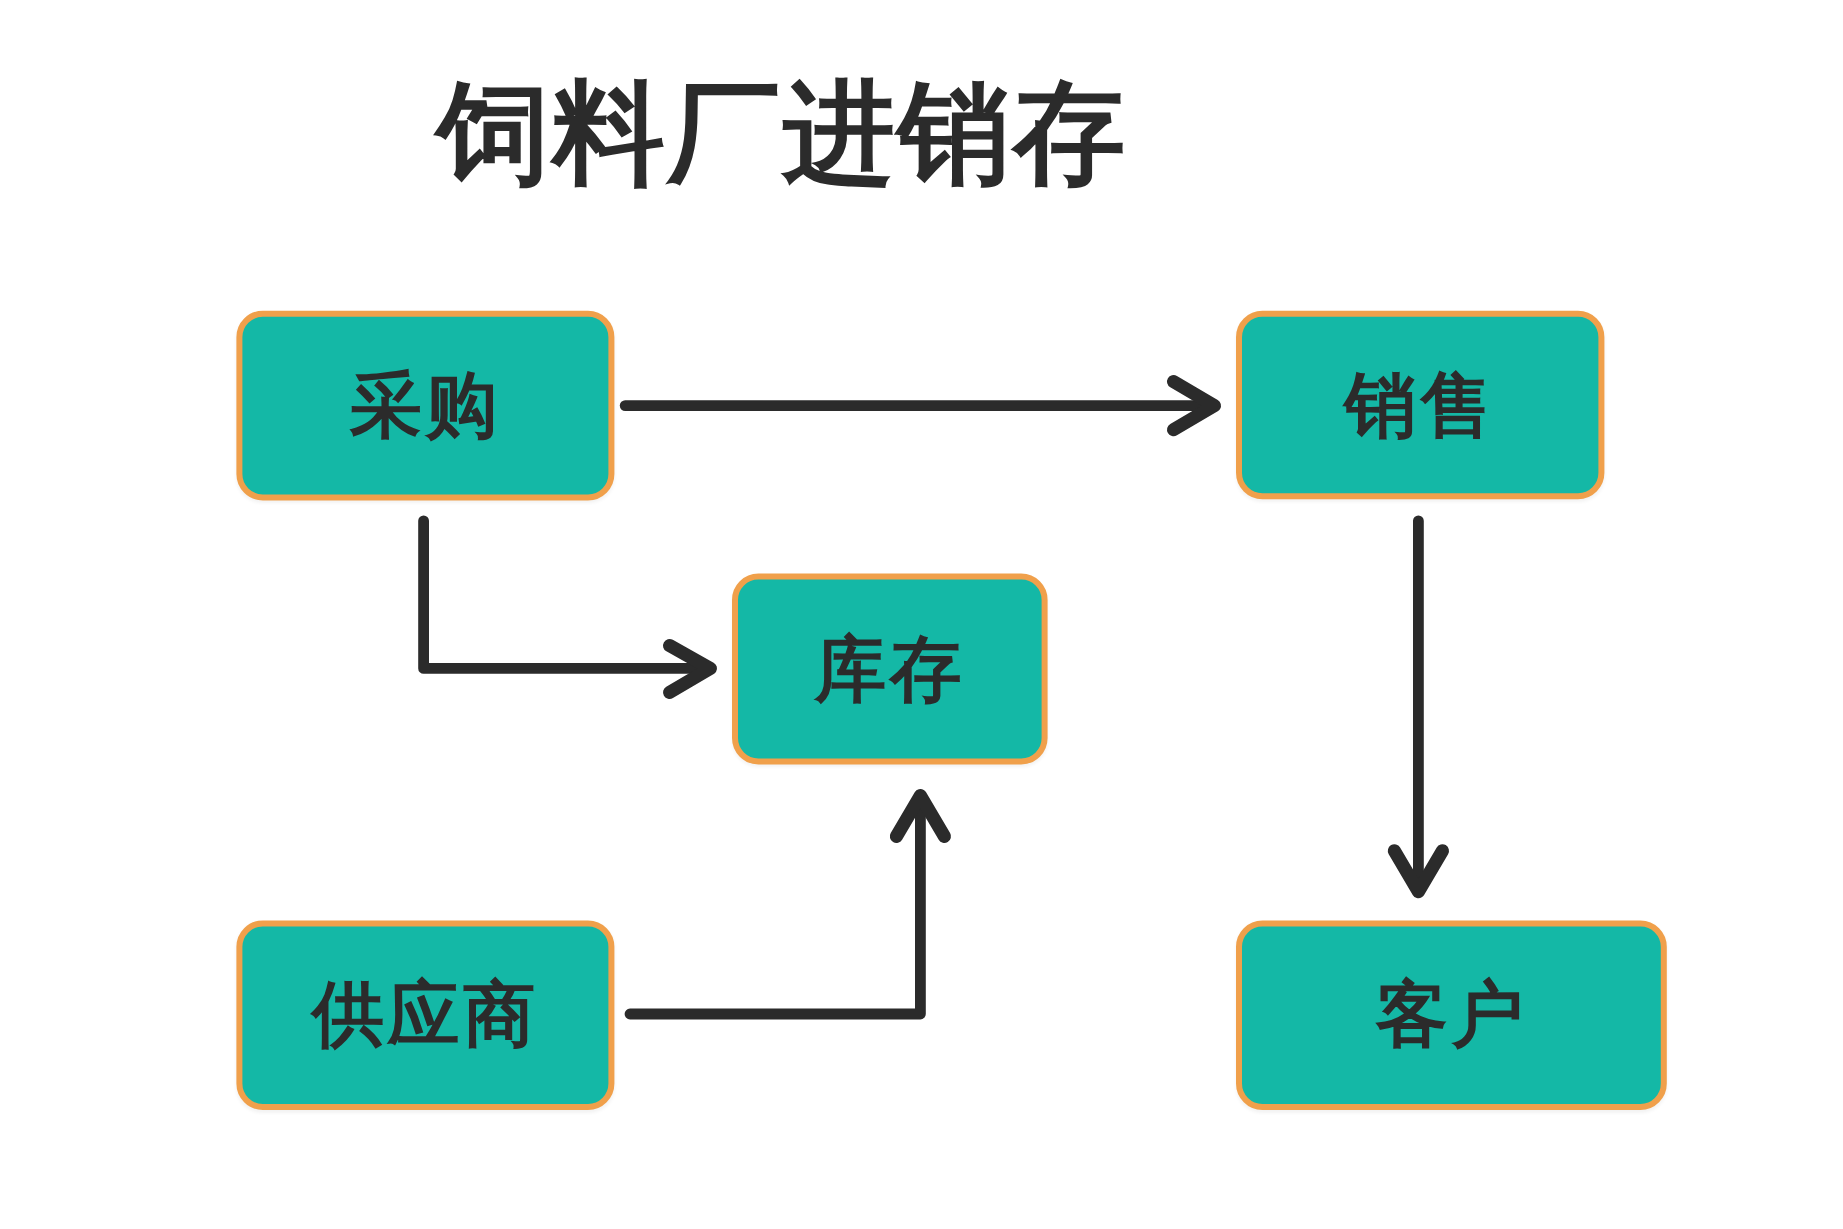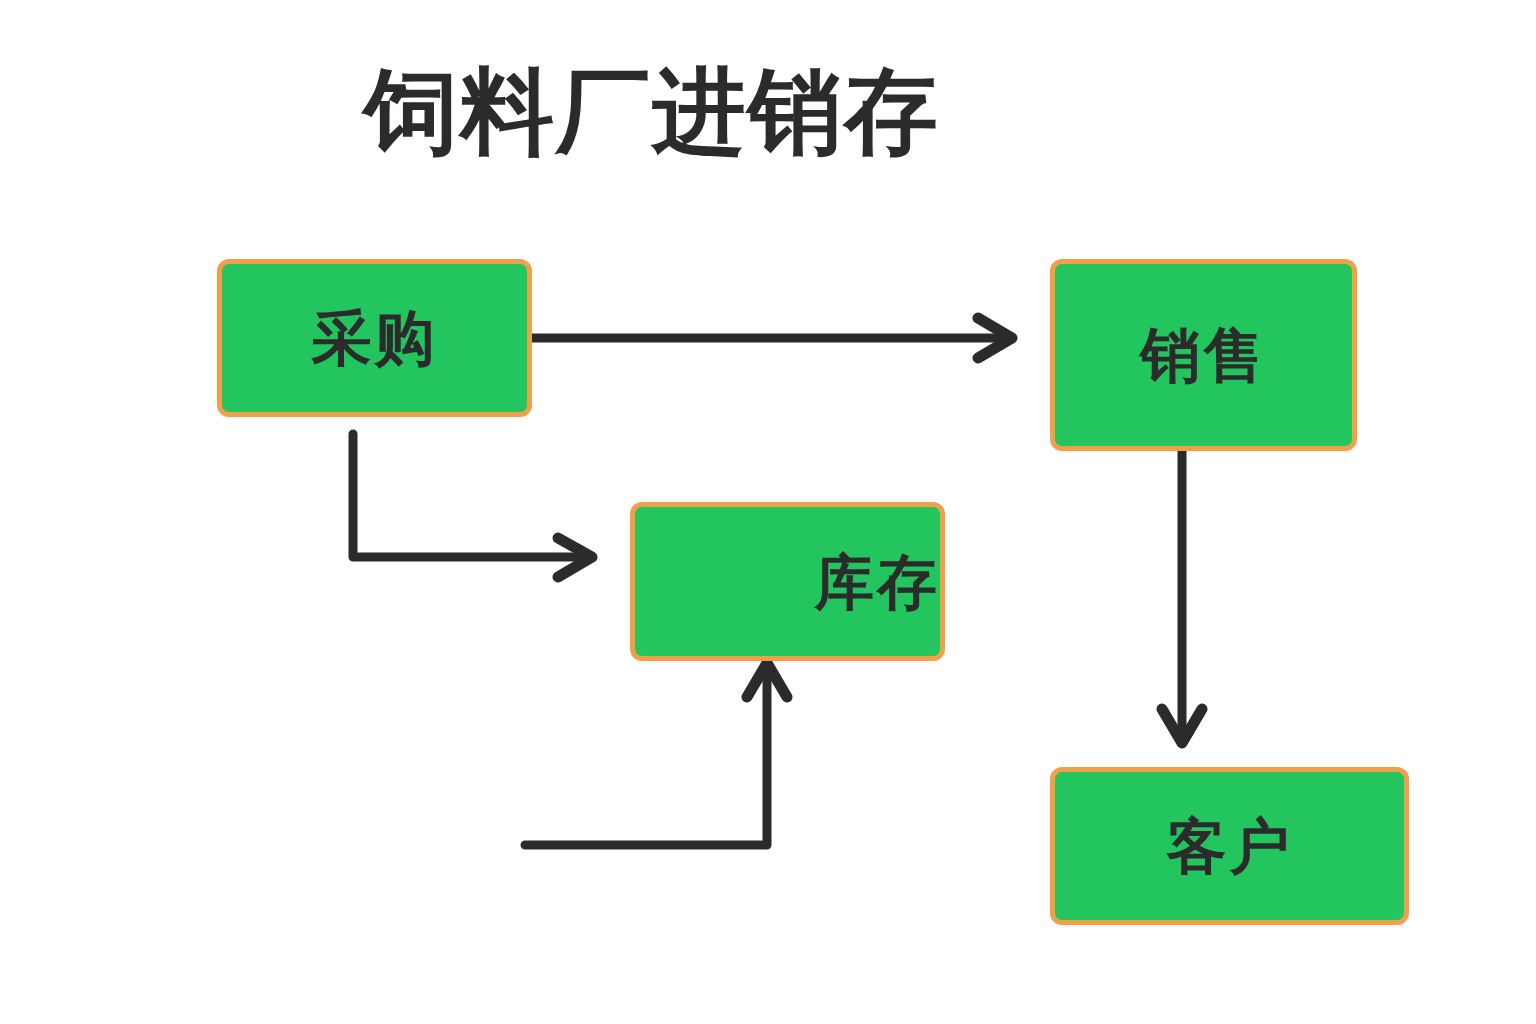--- a/index.html
+++ b/index.html
@@ -29,41 +29,40 @@
     font-size: 94px;
     line-height: 120px;
     font-weight: 700;
     color: #2b2b2b;
     letter-spacing: 2px;
     font-family: "DejaVu Sans", "Liberation Sans", sans-serif;
   }
   .node {
     position: absolute;
     box-sizing: border-box;
-    background: #22c55e;
+    background: #14b8a6;
     border: 5px solid #f0a04b;
-    border-radius: 12px;
+    border-radius: 22px;
     display: flex;
     align-items: center;
     justify-content: center;
     box-shadow: 0 2px 3px rgba(0,0,0,0.05);
-    margin-left: 20px;
   }
   .node-label {
     font-size: 60px;
     font-weight: 700;
     color: #2b2b2b;
     letter-spacing: 3px;
     line-height: 1;
     white-space: nowrap;
     font-family: "DejaVu Sans", "Liberation Sans", sans-serif;
   }
   #node-procurement { left: 197px; top: 259px; width: 315px; height: 158px; }
-  #node-sales       { left: 1030px; top: 259px; width: 307px; height: 192px; }
-  #node-inventory   { left: 610px;  top: 502px; width: 315px; height: 159px; justify-content: flex-end; }
+  #node-sales       { left: 1030px; top: 259px; width: 307px; height: 157px; }
+  #node-inventory   { left: 610px;  top: 478px; width: 263px; height: 159px; }
   #node-supplier    { left: 197px;  top: 767px; width: 315px; height: 158px; }
   #node-customer    { left: 1030px; top: 767px; width: 359px; height: 158px; }
 
   #edges {
     position: absolute;
     left: 0;
     top: 0;
     width: 1536px;
     height: 1024px;
     pointer-events: none;
@@ -107,18 +106,21 @@
   </div>
 
   <div class="node" id="node-sales">
     <span class="node-label">销售</span>
   </div>
 
   <div class="node" id="node-inventory">
     <span class="node-label">库存</span>
   </div>
 
+  <div class="node" id="node-supplier">
+    <span class="node-label">供应商</span>
+  </div>
 
   <div class="node" id="node-customer">
     <span class="node-label">客户</span>
   </div>
 
 </div>
 
 </body></html>

